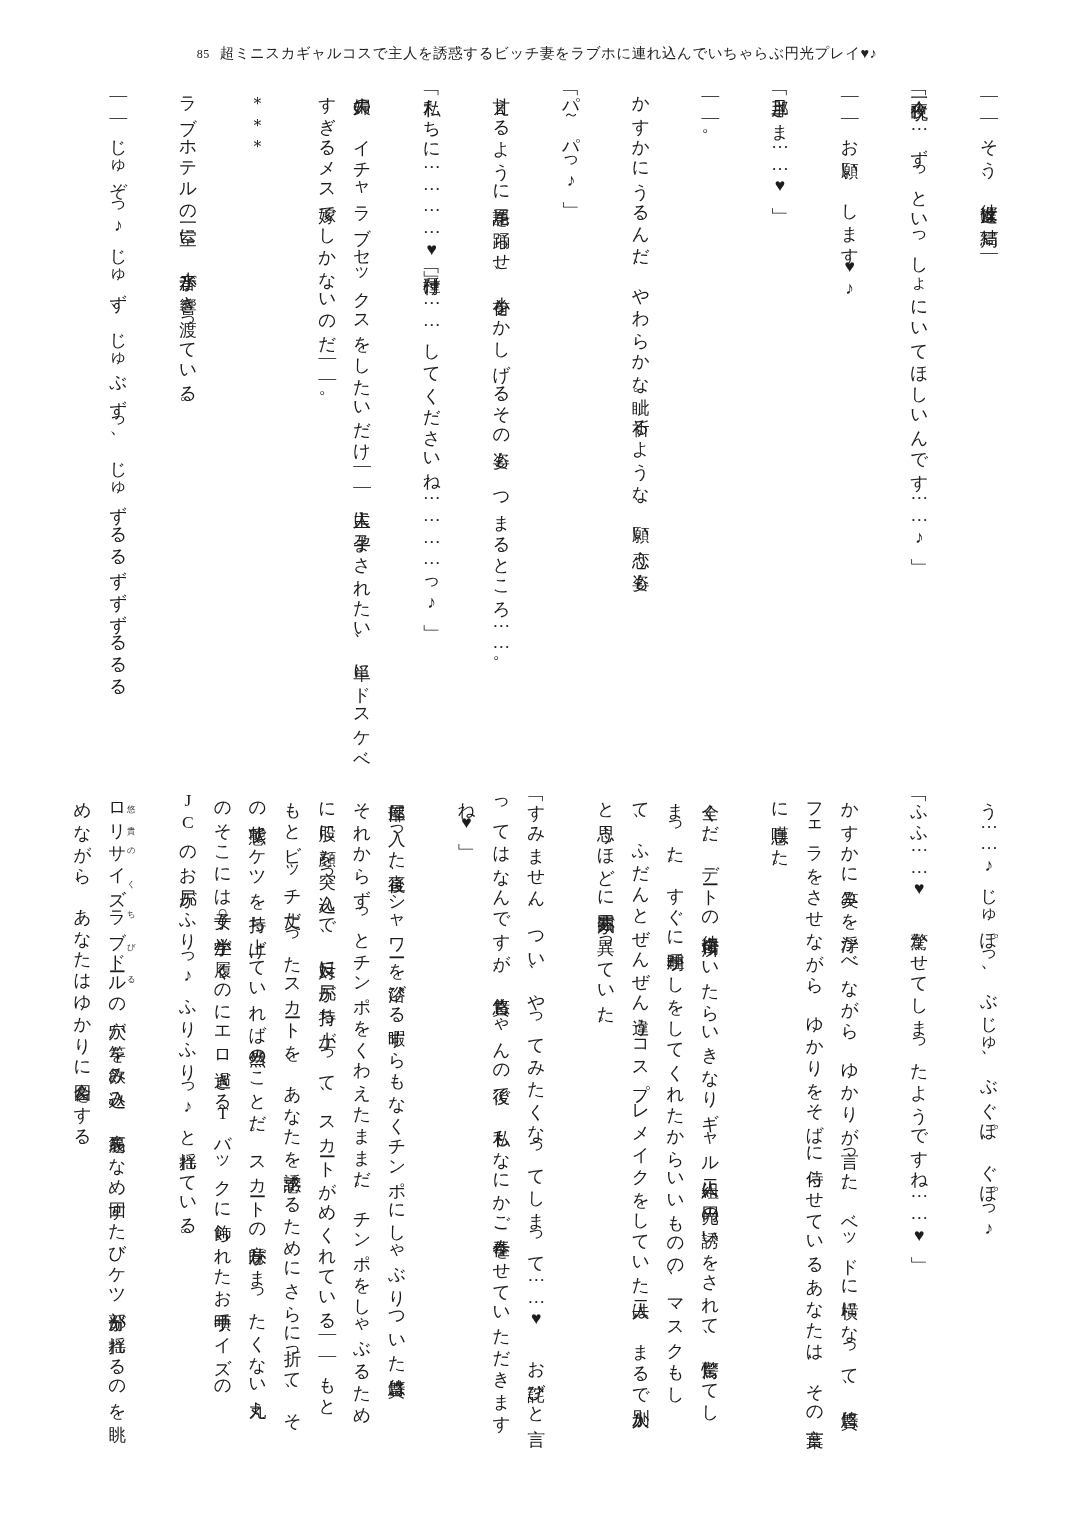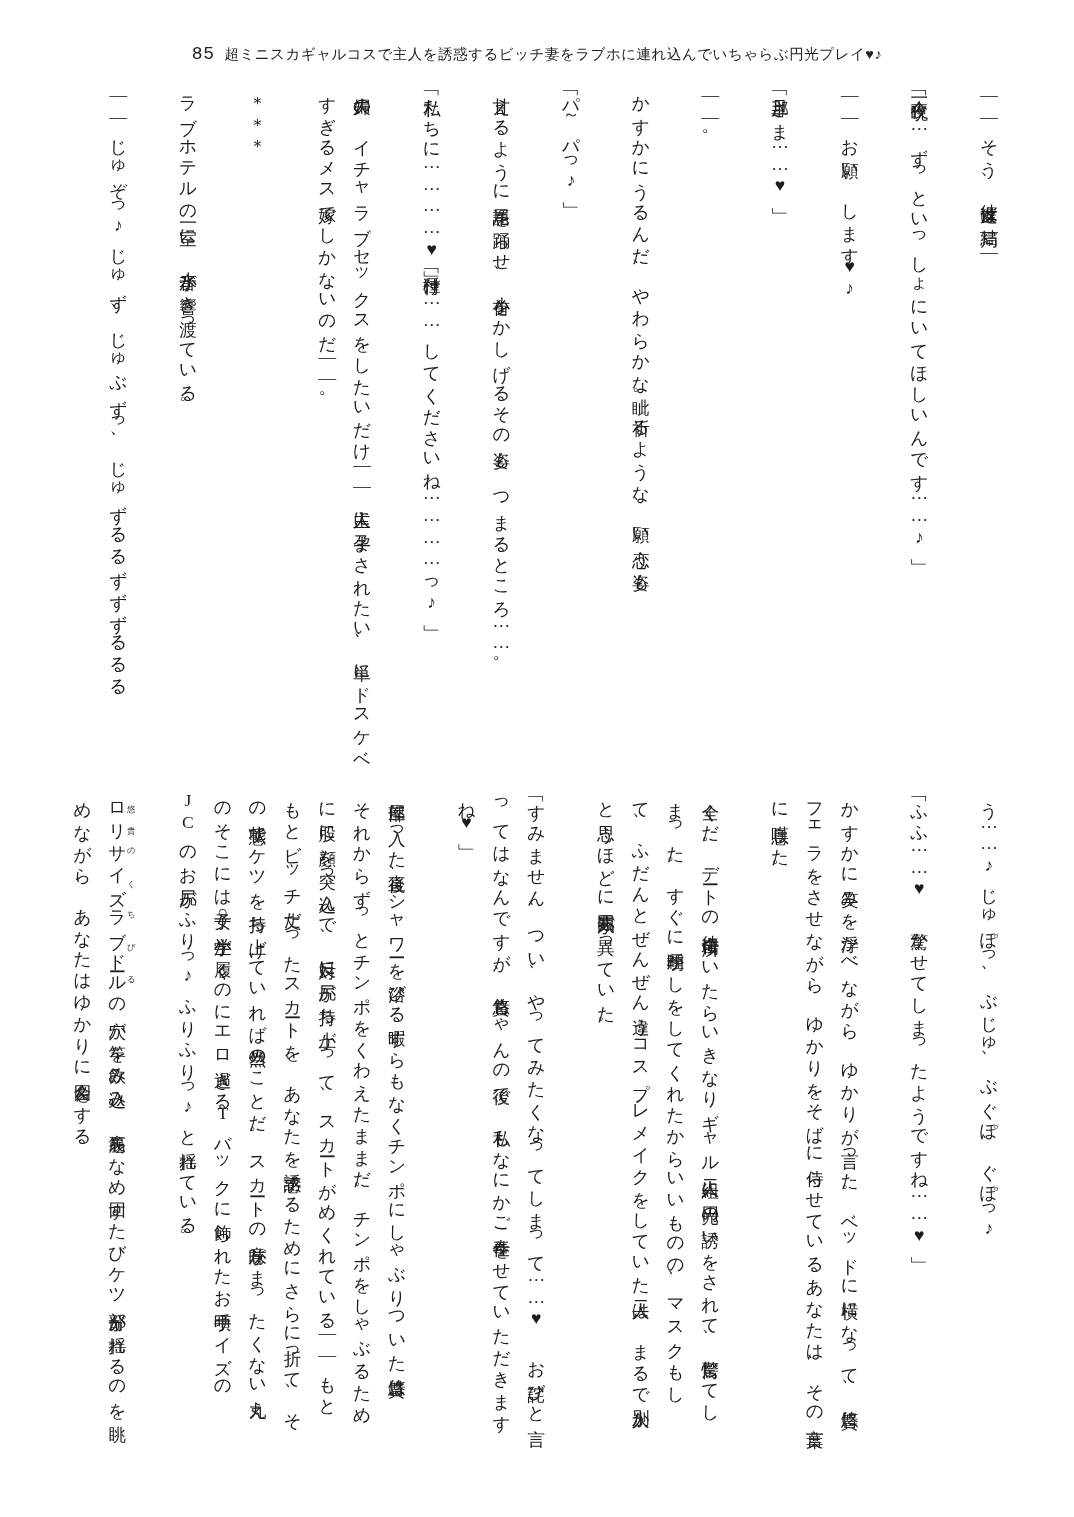--- a/index.html
+++ b/index.html
@@ -27,22 +27,22 @@
     left: 0;
     width: 1074px;
     text-align: center;
     font-size: 14.5px;
     letter-spacing: 0.5px;
     color: #222;
     white-space: nowrap;
   }
   #page-header .folio {
     margin-right: 10px;
-    font-family: Liberation Mono, monospace;
-    font-size: 18px;
+    font-family: Liberation Serif, serif;
+    font-size: 12px;
   }
 
   
   .vblock {
     position: absolute;
     writing-mode: vertical-rl;
     -webkit-writing-mode: vertical-rl;
     text-orientation: upright;
     font-size: 17.6px;
     line-height: 1.98;          

